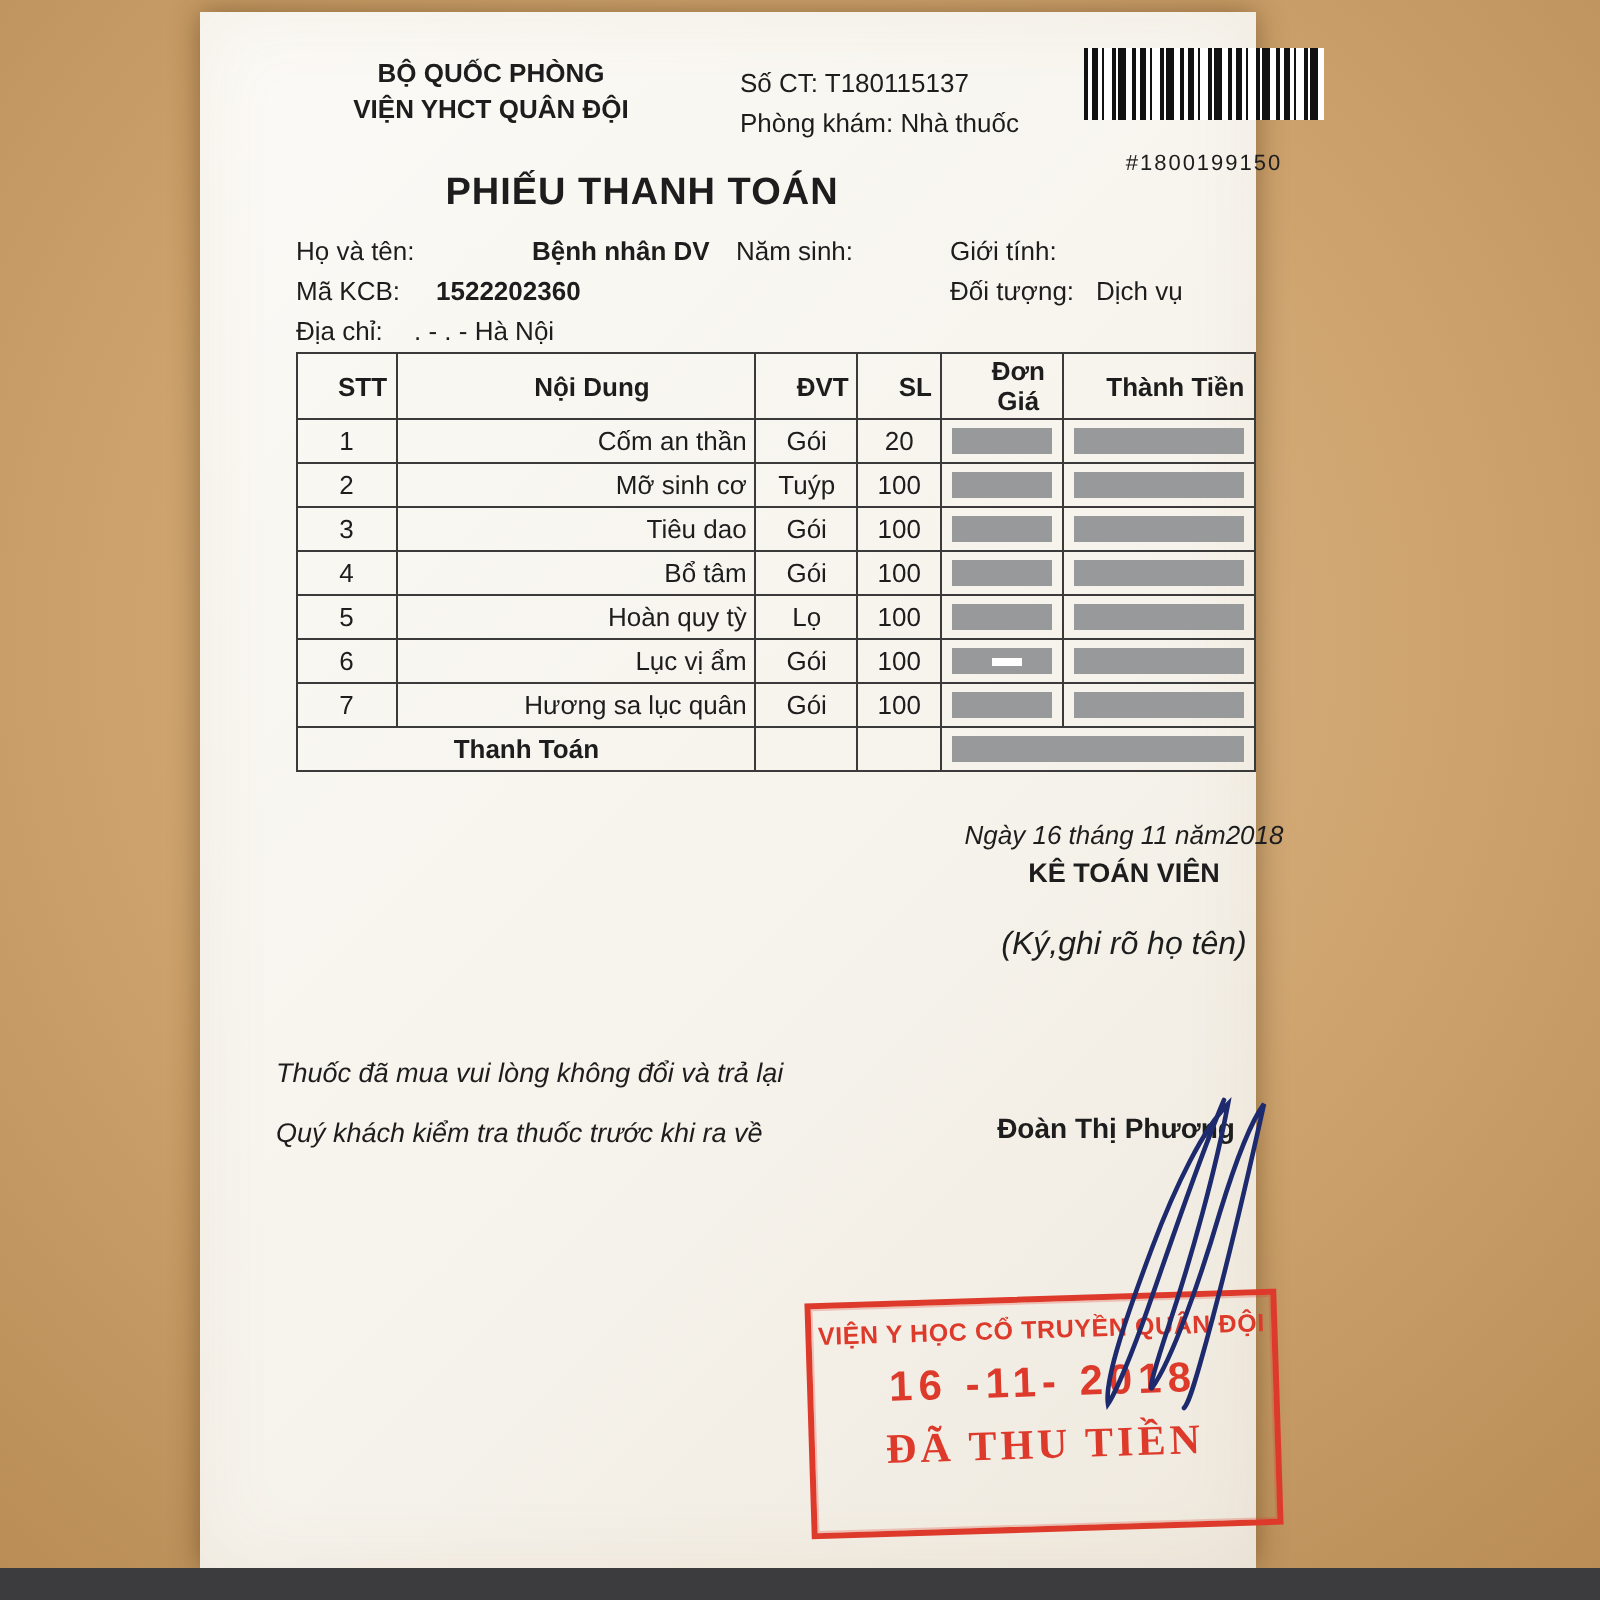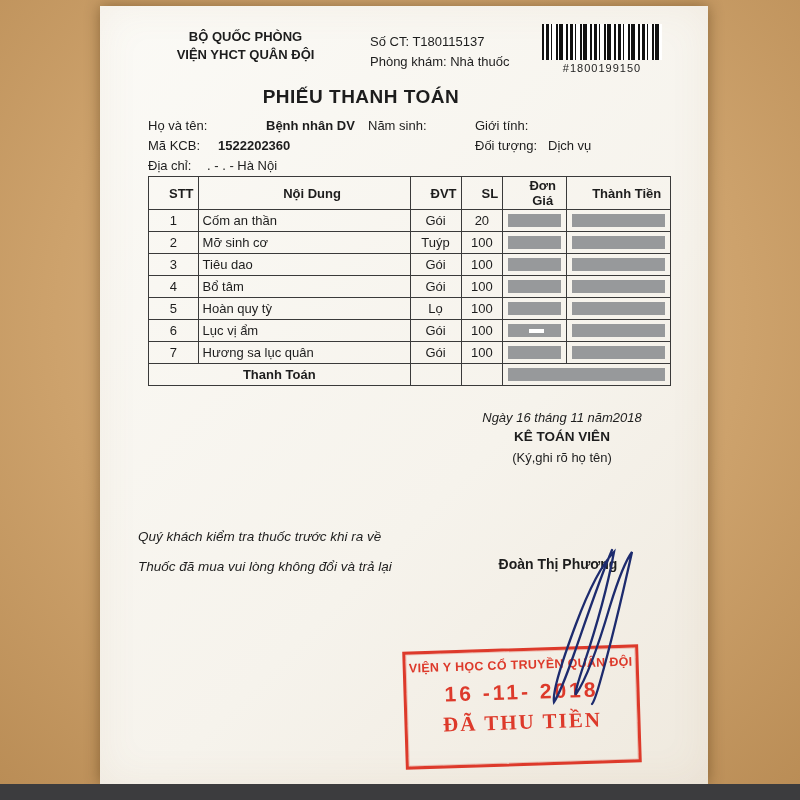--- a/index.html
+++ b/index.html
@@ -3,56 +3,56 @@
 <meta charset="utf-8">
 <style>
   html,body{margin:0;padding:0;}
   body{
     width:800px;height:800px;position:relative;overflow:hidden;
     background:radial-gradient(circle at 50% 40%, #dcb88c 0%, #cda26c 55%, #b98c55 100%);
     font-family:"Liberation Sans", sans-serif;color:#1d1d1d;
   }
   .bottom-strip{position:absolute;left:0;bottom:0;width:800px;height:16px;background:#3c3c3e;}
   .paper{
-    position:absolute;left:100px;top:6px;width:608px;height:778px;
+    position:absolute;left:100px;top:6px;width:528px;height:778px;
     background:linear-gradient(135deg,#fbfaf6 0%,#f6f3ec 60%,#efe9de 100%);
     box-shadow:0 0 14px rgba(60,35,5,.45), inset 0 0 40px rgba(160,120,60,.08);
   }
   .abs{position:absolute;}
   
   .org{left:58px;top:22px;width:175px;text-align:center;font-weight:bold;font-size:13px;line-height:18px;}
   .docmeta{left:270px;top:26px;font-size:13px;line-height:20px;}
   .barcode-wrap{left:438px;top:18px;width:128px;text-align:center;}
   .barcode-bars{
     height:36px;margin:0 4px;
     background:repeating-linear-gradient(90deg,
       #111 0 2px,#fff 2px 4px,#111 4px 7px,#fff 7px 9px,
       #111 9px 10px,#fff 10px 14px,#111 14px 16px,#fff 16px 17px,
       #111 17px 21px,#fff 21px 24px);
   }
-  .barcode-text{font-size:11px;margin-top:2px;letter-spacing:1px;}
+  .barcode-text{font-size:11px;margin-top:16px;letter-spacing:1px;}
   .title{left:0;right:86px;top:80px;text-align:center;font-size:19px;font-weight:bold;letter-spacing:.5px;}
   
   .info span{position:absolute;white-space:nowrap;font-size:13px;}
   .b{font-weight:bold;}
   
   .items{left:48px;top:170px;border-collapse:collapse;table-layout:fixed;font-size:13px;}
   .items td,.items th{border:1px solid #3a3a3a;padding:1px 4px;height:19px;overflow:hidden;}
   .items th{font-weight:bold;text-align:center;padding-left:20px;}
   .c{text-align:center;}
-  .l{text-align:left;padding-left:6px;}
+  .l{text-align:right;padding-left:6px;}
   .redact{display:block;height:13px;background:#97999b;margin:1px 1px;}
   .redact.notch{position:relative;}
   .redact.notch::after{content:"";position:absolute;left:40%;top:5px;width:15px;height:4px;background:#fff;}
   .total-cell{font-weight:bold;text-align:center;}
   
   .dateblock{left:352px;top:404px;width:220px;text-align:center;}
   .date-line{font-style:italic;font-size:13px;}
   .acct-title{font-weight:bold;font-size:13.5px;margin-top:4px;}
-  .sign-note{font-size:13px;margin-top:6px;}
+  .sign-note{font-style:italic;font-size:16px;margin-top:20px;}
   .notes{left:38px;top:516px;font-style:italic;font-size:13.5px;line-height:30px;}
   .acct-name{left:368px;top:524px;width:180px;text-align:center;font-weight:bold;font-size:14px;margin-top:26px;}
   .signature{left:392px;top:538px;width:180px;height:165px;z-index:3;}
   
   .stamp{
     left:304px;top:642px;width:230px;height:112px;z-index:2;
     border:3px solid #dd3a2b;color:#dd3a2b;transform:rotate(-1.8deg);
     text-align:center;box-shadow:inset 0 0 0 1px rgba(221,58,43,.25);
   }
   .stamp-line1{font-weight:bold;font-size:12.5px;margin-top:7px;letter-spacing:.3px;}
@@ -209,22 +209,22 @@
   </tbody>
     </table>
 
   <div class="abs dateblock">
     <div class="date-line">Ngày 16 tháng 11 năm2018</div>
     <div class="acct-title">KÊ TOÁN VIÊN</div>
     <div class="sign-note">(Ký,ghi rõ họ tên)</div>
   </div>
 
   <div class="abs notes">
+    <div>Thuốc đã mua vui lòng không đổi và trả lại</div>
     <div>Quý khách kiểm tra thuốc trước khi ra về</div>
-    <div>Thuốc đã mua vui lòng không đổi và trả lại</div>
   </div>
 
   <div class="abs acct-name">Đoàn Thị Phương</div>
 
   <svg class="abs signature" viewBox="0 0 180 165">
     <path d="M120,6 C108,34 96,70 82,110 C74,133 66,152 62,158 C60,146 72,112 84,80 C96,48 110,20 122,8
              C116,40 104,84 92,120 C86,138 82,152 84,150 C94,136 108,96 118,62 C126,36 134,16 140,8
              C132,44 120,96 108,138 C104,152 102,158 100,160" fill="none" stroke="#1d2b6e" stroke-width="2.3" stroke-linecap="round"></path>
   </svg>
 

